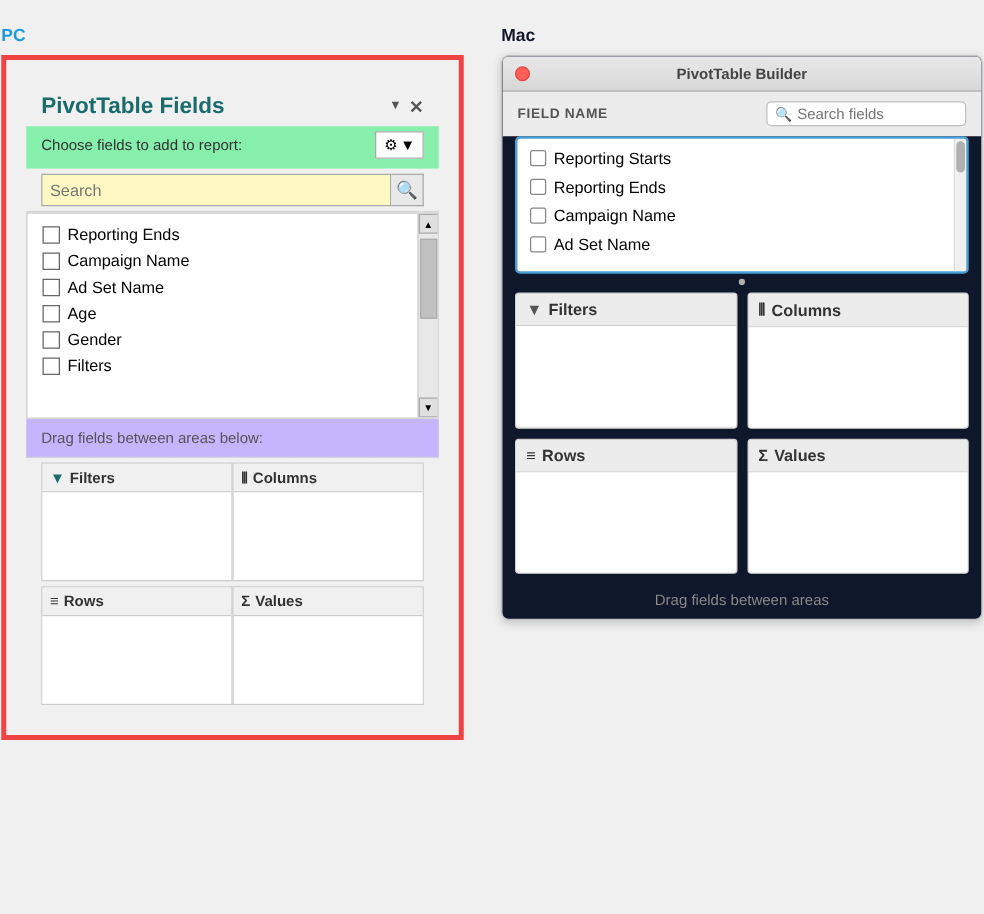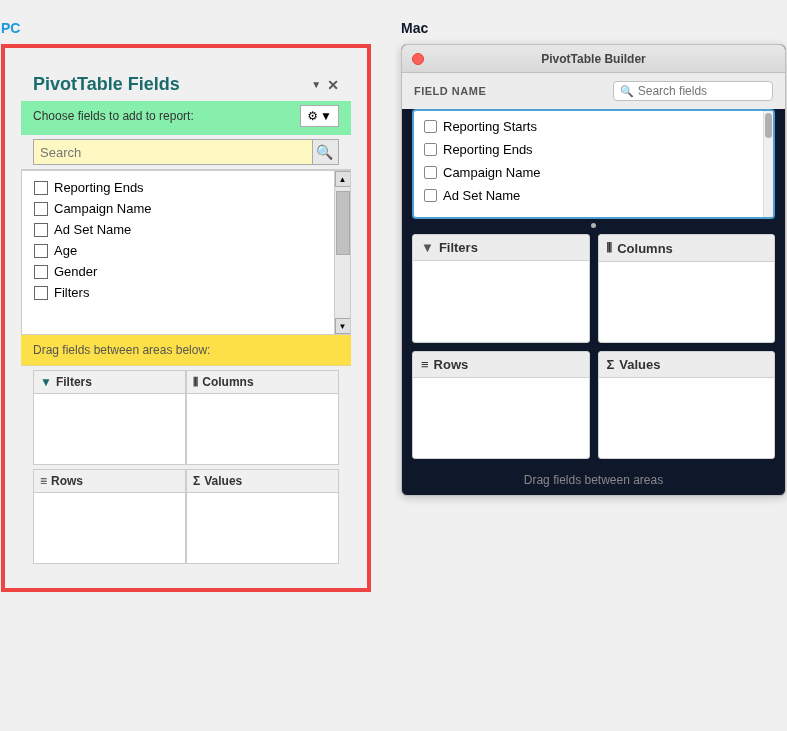--- a/index.html
+++ b/index.html
@@ -189,21 +189,21 @@
       background: #c0c0c0;
       border: 1px solid #aaa;
       height: 30px;
       margin-top: 4px;
     }
 
     .pc-drag-text {
       padding: 8px 12px;
       font-size: 12px;
       color: #555;
-      background: #fde047;
+      background: #c4b5fd;
       border-bottom: 1px dotted #ccc;
     }
 
     .pc-areas-grid {
       display: grid;
       grid-template-columns: 1fr 1fr;
       gap: 0;
       padding: 4px 12px;
     }
 

